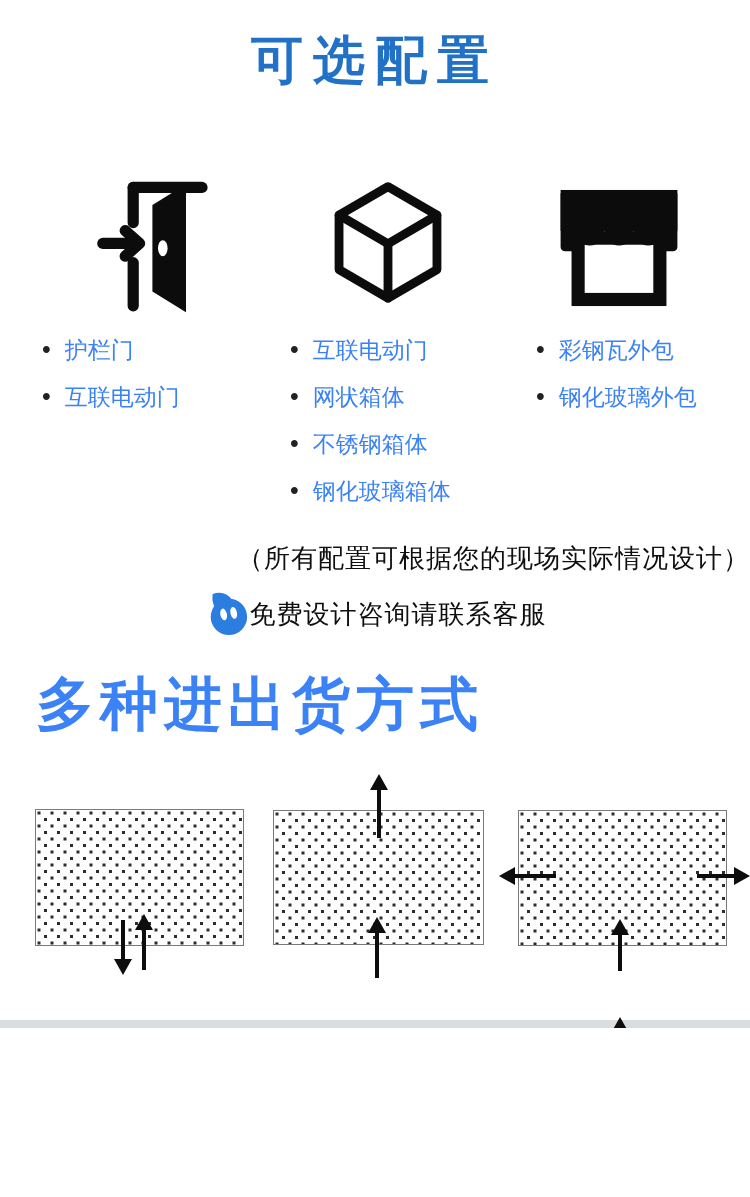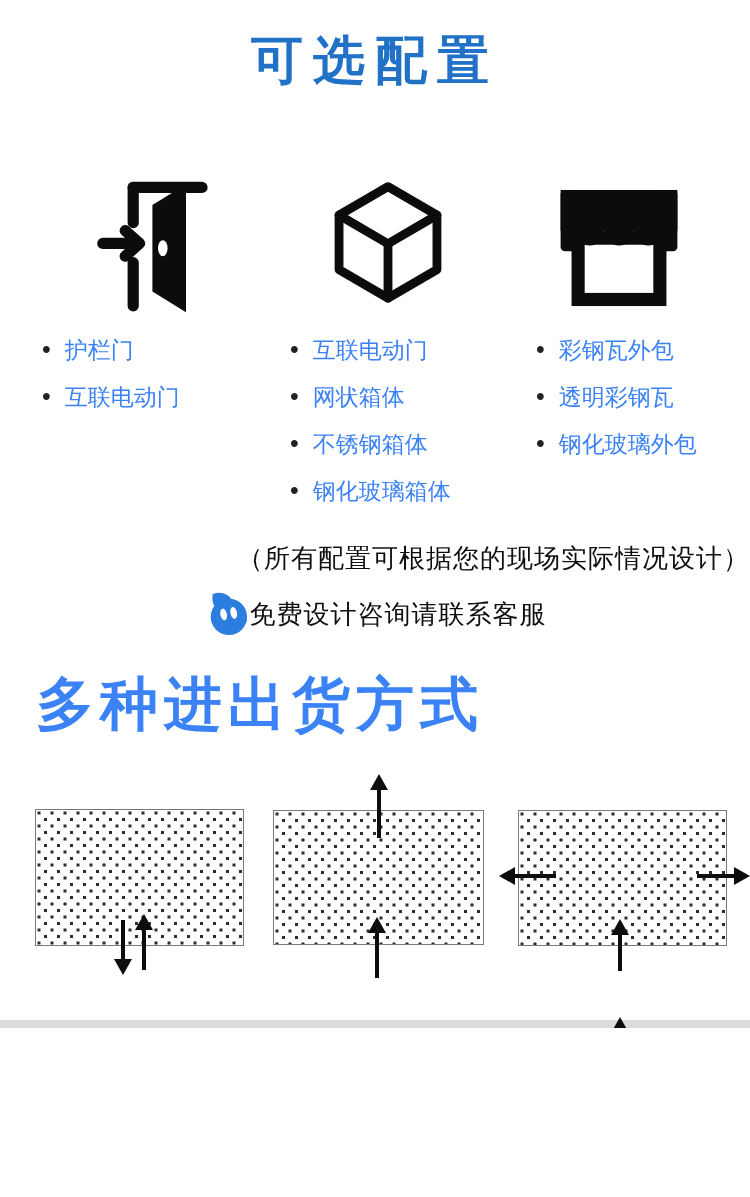--- a/index.html
+++ b/index.html
@@ -130,21 +130,20 @@
       <li>互联电动门</li>
     </ul>
   <ul class="list-col col-1">
       <li>互联电动门</li>
       <li>网状箱体</li>
       <li>不锈钢箱体</li>
       <li>钢化玻璃箱体</li>
     </ul>
   <ul class="list-col col-2">
       <li>彩钢瓦外包</li>
-      <li>透明彩钢瓦</li>
       <li>钢化玻璃外包</li>
     </ul>
 
   <div class="cfg-note">（所有配置可根据您的现场实际情况设计）</div>
 
   <div class="contact-row">
     <span class="ww">
       <svg viewBox="0 0 48 48">
         <path d="M9 3 Q22 -1 29 9 L17 22 Q7 16 9 3 Z" fill="#2b7de0"></path>
         <circle cx="26" cy="27" r="19" fill="#2b7de0"></circle>

